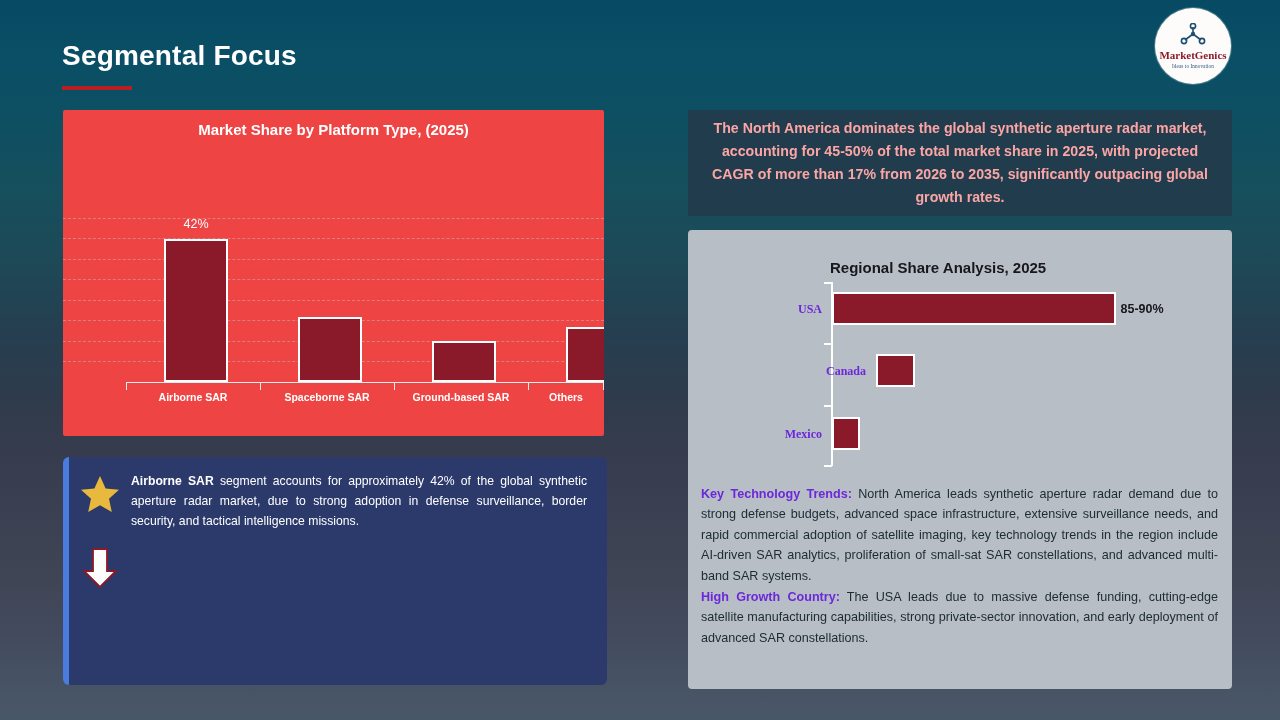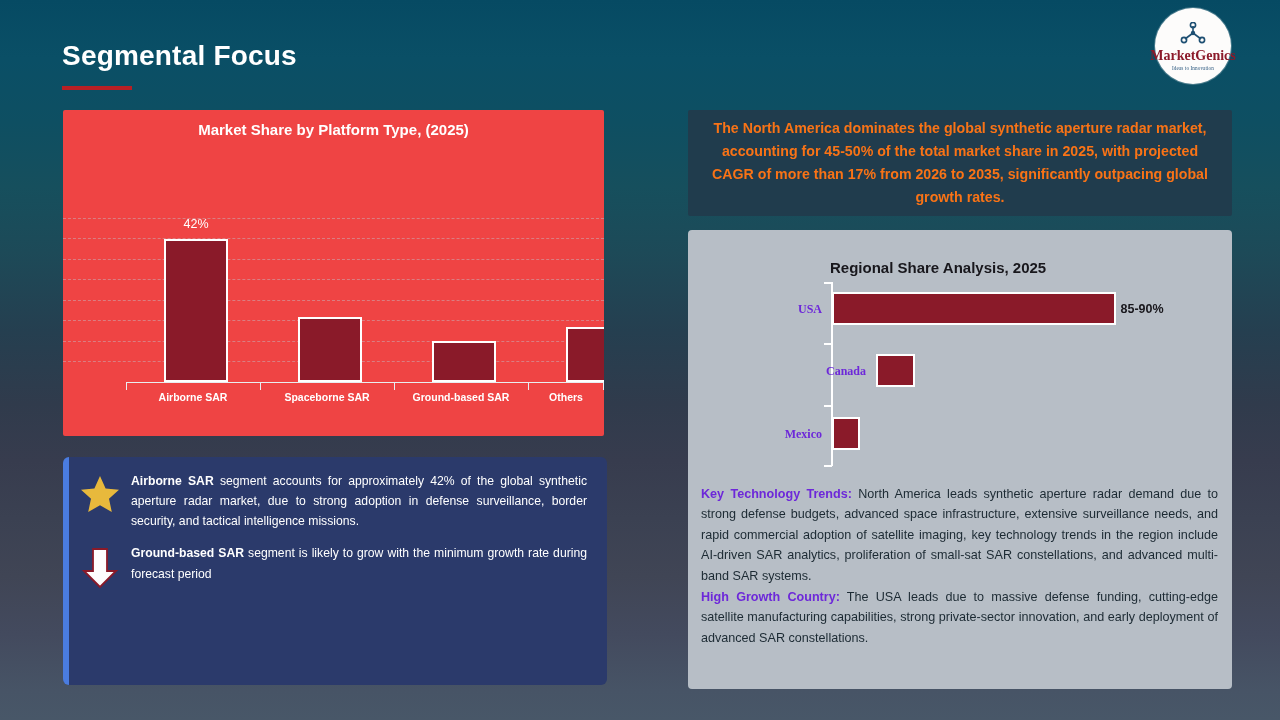--- a/index.html
+++ b/index.html
@@ -40,21 +40,21 @@
     position: absolute; left: 1155px; top: 8px;
     width: 76px; height: 76px; border-radius: 50%;
     background: #fdfcfb;
     display: flex; flex-direction: column;
     align-items: center; justify-content: center;
     box-shadow: 0 0 0 1px rgba(255,255,255,.25);
   }
   #logo .mark { margin-bottom: 1px; }
   #logo .brand {
     font-family: "Liberation Serif", serif;
-    font-size: 14px; font-weight: bold; color: #8c1a2a;
+    font-size: 11px; font-weight: bold; color: #8c1a2a;
     line-height: 1;
   }
   #logo .tagline {
     font-family: "Liberation Serif", serif;
     font-size: 5.2px; color: #29567d; margin-top: 2px;
     letter-spacing: .1px;
   }
 
   
   #platform-chart-panel {
@@ -134,21 +134,21 @@
   
   #region-callout {
     position: absolute; left: 688px; top: 110px;
     width: 544px; height: 106px;
     background: #203c4d;
     border-radius: 2px;
     display: flex; align-items: center; justify-content: center;
     padding: 6px 12px;
   }
   #region-callout-text {
-    color: #f97316; font-size: 14.2px; font-weight: bold;
+    color: #fca5a5; font-size: 14.2px; font-weight: bold;
     line-height: 1.62; text-align: center;
   }
 
   
   #regional-panel {
     position: absolute; left: 688px; top: 230px;
     width: 544px; height: 459px;
     background: #b7bec6;
     border-radius: 4px;
     overflow: hidden;
@@ -277,23 +277,20 @@
     </div>
   </div>
 
 
   <div class="insight-row">
     <div class="insight-icon">
       <svg width="36" height="42" viewBox="0 0 36 42">
         <polygon points="18,40 2,24 11,24 11,2 25,2 25,24 34,24" fill="#fdfdfd" stroke="#8a1a29" stroke-width="1.8"></polygon>
       </svg>
     </div>
-    <div class="insight-text">
-      <b>Ground-based SAR</b><span> segment is likely to grow with the minimum growth rate during forecast period</span>
-    </div>
   </div>
 
 </div>
 
 <div id="region-callout">
   <div id="region-callout-text">The North America dominates the global synthetic aperture radar market, accounting for 45-50% of the total market share in 2025, with projected CAGR of more than 17% from 2026 to 2035, significantly outpacing global growth rates.</div>
 </div>
 
 <div id="regional-panel">
 

